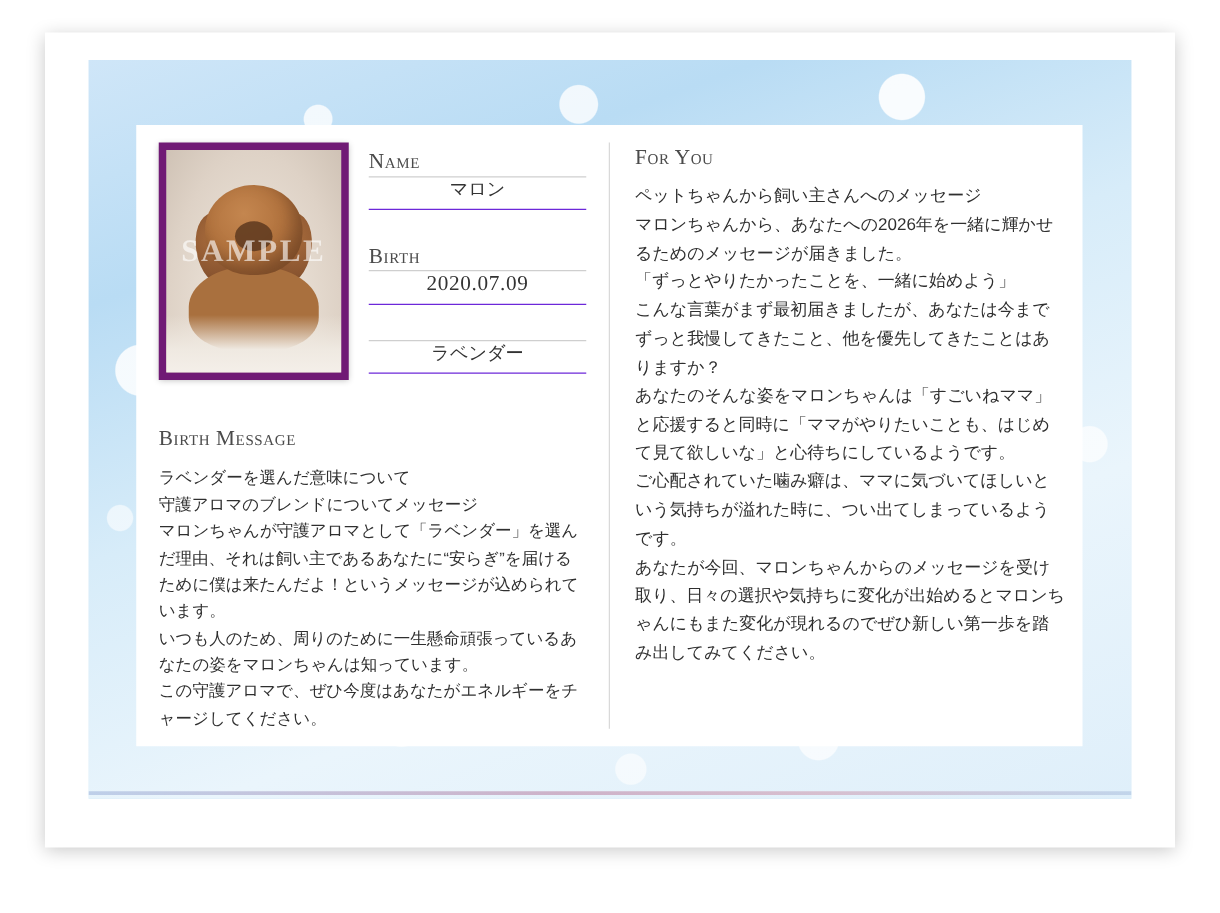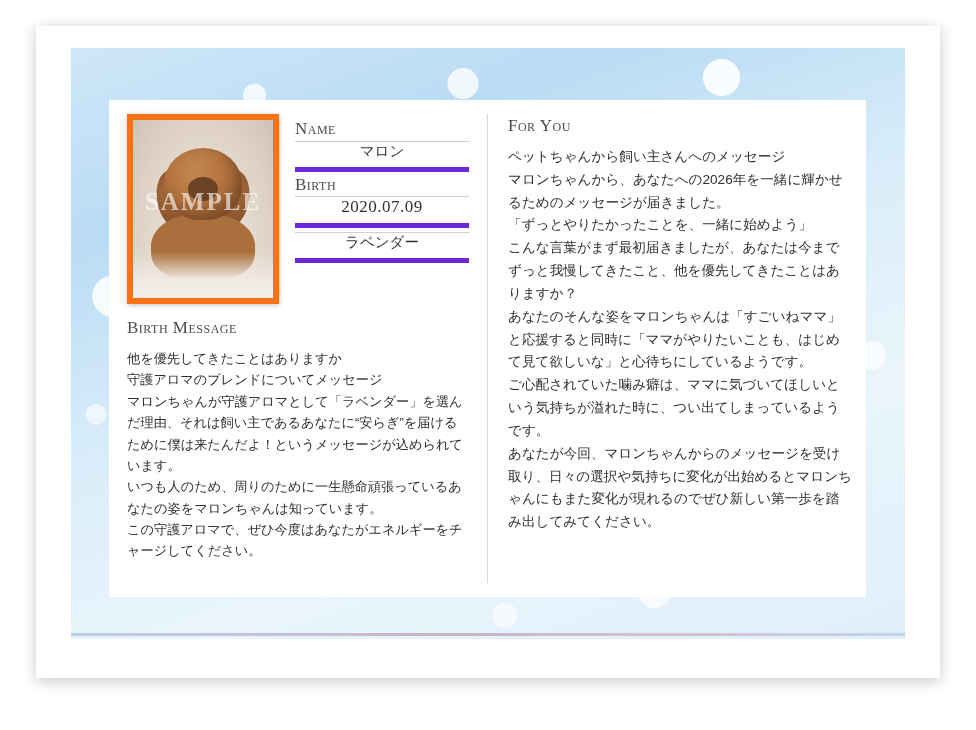--- a/index.html
+++ b/index.html
@@ -102,21 +102,21 @@
 
   
   .top-row {
     display: flex;
     gap: 16px;
   }
 
   .photo-frame {
     width: 152px;
     height: 190px;
-    background: #f97316;
+    background: #701a75;
     box-shadow: 0 1px 5px rgba(0,0,0,0.25);
     padding: 6px;
     box-sizing: border-box;
     flex: 0 0 auto;
   }
   .photo {
     width: 100%;
     height: 100%;
     position: relative;
     overflow: hidden;
@@ -184,36 +184,36 @@
     letter-spacing: 2px;
     color: rgba(255,255,255,0.62);
     font-weight: 700;
     transform: translateY(-50%);
   }
 
   .fields {
     flex: 1 1 auto;
     padding-top: 6px;
   }
-  .field { margin-bottom: 4px; }
+  .field { margin-bottom: 28px; }
   .field-label {
     font-family: "Liberation Serif", serif;
     font-variant: small-caps;
     font-size: 17px;
     color: #4b4b4b;
     letter-spacing: .5px;
     line-height: 1.1;
   }
   .field-value {
     font-family: "Liberation Sans", sans-serif;
     font-size: 14.5px;
     color: #333333;
     text-align: center;
     padding: 7px 4px 6px 4px;
-    border-bottom: 5px solid #6d28d9;
+    border-bottom: 1px solid #6d28d9;
   }
   .field-value.date {
     font-family: "Liberation Serif", serif;
     font-size: 17px;
     letter-spacing: .5px;
     text-align: center;
   }
   .field-rule-top {
     border-top: 1px solid #cfcfcf;
     margin-top: 2px;
@@ -287,21 +287,21 @@
           </div>
 
           <div class="field">
             <div class="field-value field-rule-top">ラベンダー</div>
           </div>
 
         </div>
       </div>
 
       <div class="section-title">Birth Message</div>
-      <div class="body-text">他を優先してきたことはありますか
+      <div class="body-text">ラベンダーを選んだ意味について
 守護アロマのブレンドについてメッセージ
 マロンちゃんが守護アロマとして「ラベンダー」を選んだ理由、それは飼い主であるあなたに“安らぎ”を届けるために僕は来たんだよ！というメッセージが込められています。
 いつも人のため、周りのために一生懸命頑張っているあなたの姿をマロンちゃんは知っています。
 この守護アロマで、ぜひ今度はあなたがエネルギーをチャージしてください。</div>
     </div>
 
     <div class="divider"></div>
 
     <div class="col-right">
       <div class="section-title">For You</div>

